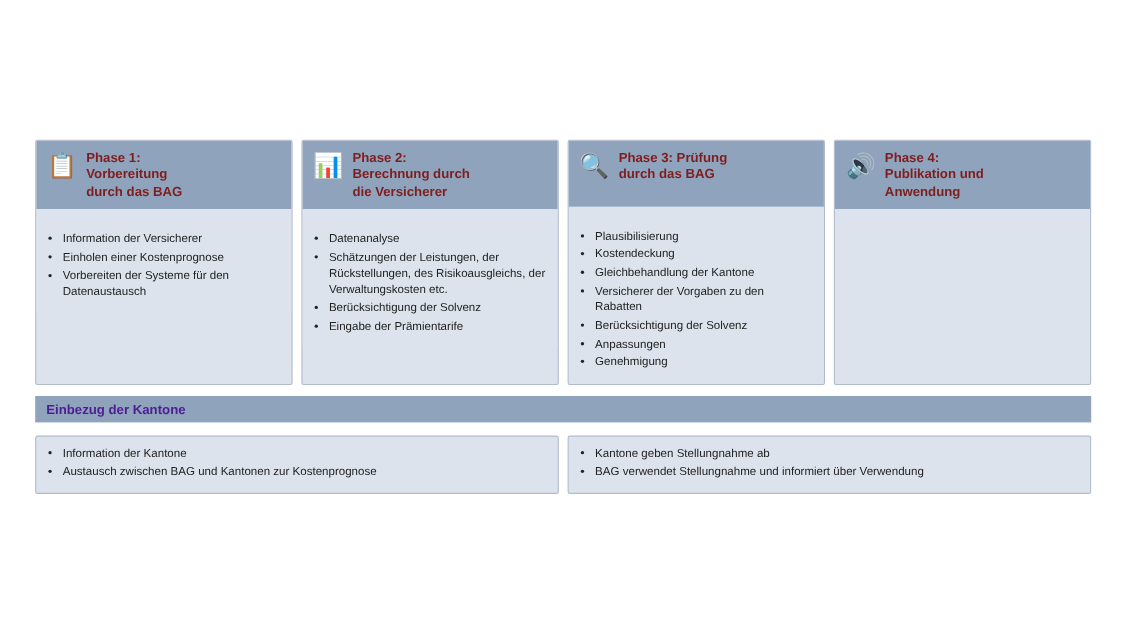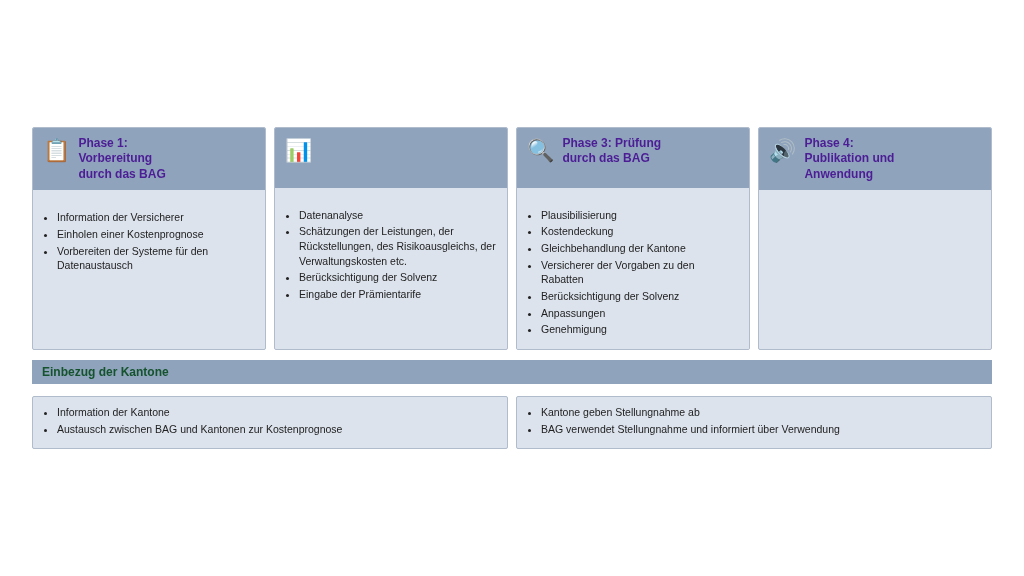--- a/index.html
+++ b/index.html
@@ -40,21 +40,21 @@
       gap: 8px;
       min-height: 60px;
     }
     .phase-icon {
       font-size: 22px;
       color: #fff;
       flex-shrink: 0;
       margin-top: 2px;
     }
     .phase-title {
-      color: #4c1d95;
+      color: #7f1d1d;
       font-weight: bold;
       font-size: 12px;
       line-height: 1.3;
     }
     .phase-body {
       padding: 8px 10px 10px 10px;
       background: #dce3ed;
     }
     .phase-body ul {
       list-style: disc;
@@ -70,21 +70,21 @@
 
     
     .divider-row {
       background: #8fa3bc;
       padding: 5px 10px;
       margin-bottom: 0;
     }
     .divider-title {
       font-weight: bold;
       font-size: 12px;
-      color: #14532d;
+      color: #4c1d95;
     }
 
     
     .kantone-row {
       display: flex;
       gap: 8px;
       margin-top: 12px;
     }
     .kantone-card {
       flex: 1;
@@ -121,20 +121,23 @@
           <ul>
             <li>Information der Versicherer</li>
             <li>Einholen einer Kostenprognose</li>
             <li>Vorbereiten der Systeme für den Datenaustausch</li>
           </ul>
         </div>
       </div>
       <div class="phase-card">
         <div class="phase-header">
           <span class="phase-icon">📊</span>
+          <div class="phase-title" style="white-space: pre-line;">Phase 2:
+Berechnung durch
+die Versicherer</div>
         </div>
         <div class="phase-body">
           <ul>
             <li>Datenanalyse</li>
             <li>Schätzungen der Leistungen, der Rückstellungen, des Risikoausgleichs, der Verwaltungskosten etc.</li>
             <li>Berücksichtigung der Solvenz</li>
             <li>Eingabe der Prämientarife</li>
           </ul>
         </div>
       </div>

